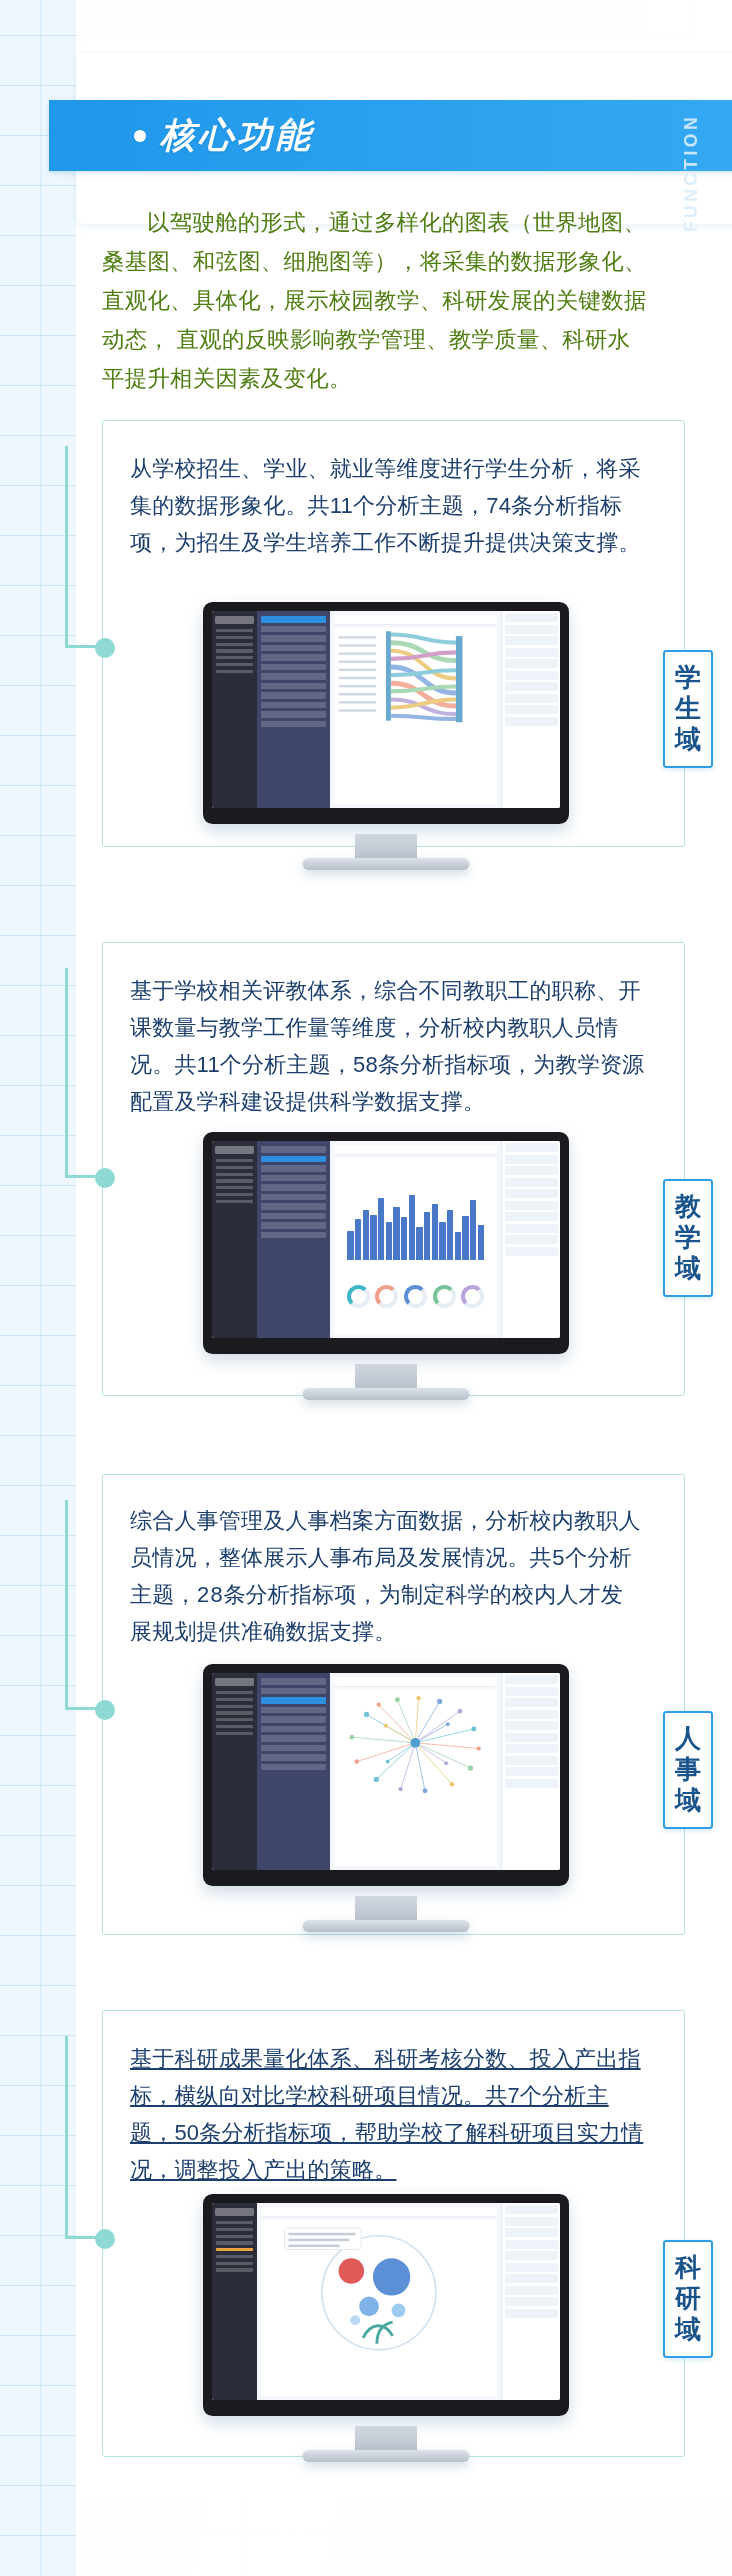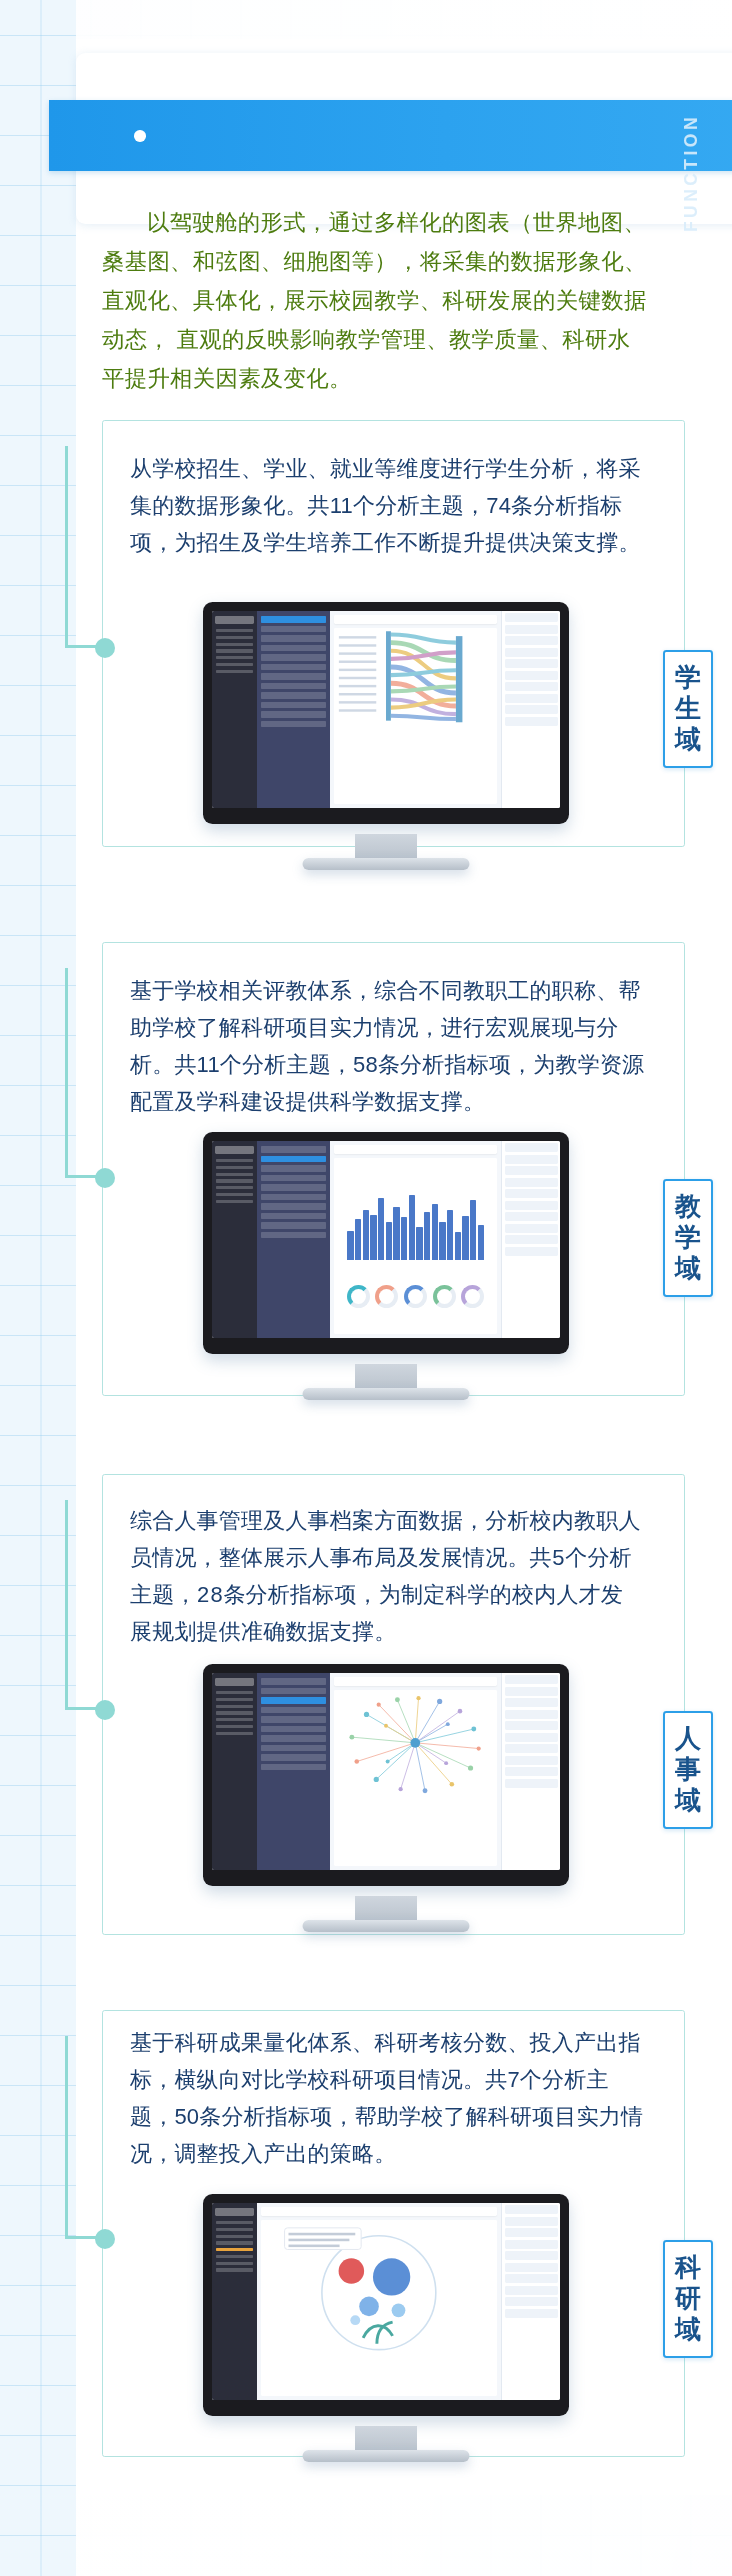--- a/index.html
+++ b/index.html
@@ -317,20 +317,21 @@
 <div id="page">
 
   <div id="bg-grid"></div>
   <div id="bg-wash"></div>
   <div id="bg-white-block"></div>
 
   <div id="header">
     <div id="header-plate"></div>
     <div id="header-bar"></div>
     <div id="header-dot"></div>
+    <div id="header-title">核心功能</div>
     <div id="header-vertical">FUNCTION</div>
   </div>
 
   <div id="intro">以驾驶舱的形式，通过多样化的图表（世界地图、桑基图、和弦图、细胞图等），将采集的数据形象化、直观化、具体化，展示校园教学、科研发展的关键数据动态， 直观的反映影响教学管理、教学质量、科研水平提升相关因素及变化。</div>
 
   <div class="section" id="sec-0" style="top:420px;">
     <div class="card-frame" style="top:0; height:427px;"></div>
     <div class="connector" style="top:26px; height:202px;"></div>
     <div class="connector-dot" style="top:218px;"></div>
 
@@ -421,21 +422,21 @@
       <div class="monitor-stand-base" style="top:256px;"></div>
 
     </div>
   </div>
 
   <div class="section" id="sec-1" style="top:942px;">
     <div class="card-frame" style="top:0; height:454px;"></div>
     <div class="connector" style="top:26px; height:210px;"></div>
     <div class="connector-dot" style="top:226px;"></div>
 
-    <div class="card-text" style="top:30px;">基于学校相关评教体系，综合不同教职工的职称、帮助学校了解科研项目实力情况，进行宏观展现与分析。共11个分析主题，58条分析指标项，为教学资源配置及学科建设提供科学数据支撑。</div>
+    <div class="card-text" style="top:30px;">基于学校相关评教体系，综合不同教职工的职称、开课数量与教学工作量等维度，分析校内教职人员情况。共11个分析主题，58条分析指标项，为教学资源配置及学科建设提供科学数据支撑。</div>
 
     <div class="domain-tab" style="top:237px;">
       <span>教</span>
       <span>学</span>
       <span>域</span>
     </div>
 
     <div class="monitor" style="left:203px; top:190px; width:366px;">
       <div class="monitor-bezel">
         <div class="monitor-screen" style="height:197px;">
@@ -619,21 +620,21 @@
       <div class="monitor-stand-base" style="top:256px;"></div>
 
     </div>
   </div>
 
   <div class="section" id="sec-3" style="top:2010px;">
     <div class="card-frame" style="top:0; height:447px;"></div>
     <div class="connector" style="top:26px; height:203px;"></div>
     <div class="connector-dot" style="top:219px;"></div>
 
-    <div class="card-text" style="top:14px;">基于科研成果量化体系、科研考核分数、投入产出指标，横纵向对比学校科研项目情况。共7个分析主题，50条分析指标项，帮助学校了解科研项目实力情况，调整投入产出的策略。</div>
+    <div class="card-text" style="top:30px;text-decoration:underline;">基于科研成果量化体系、科研考核分数、投入产出指标，横纵向对比学校科研项目情况。共7个分析主题，50条分析指标项，帮助学校了解科研项目实力情况，调整投入产出的策略。</div>
 
     <div class="domain-tab" style="top:230px;">
       <span>科</span>
       <span>研</span>
       <span>域</span>
     </div>
 
     <div class="monitor" style="left:203px; top:184px; width:366px;">
       <div class="monitor-bezel">
         <div class="monitor-screen" style="height:197px;">

